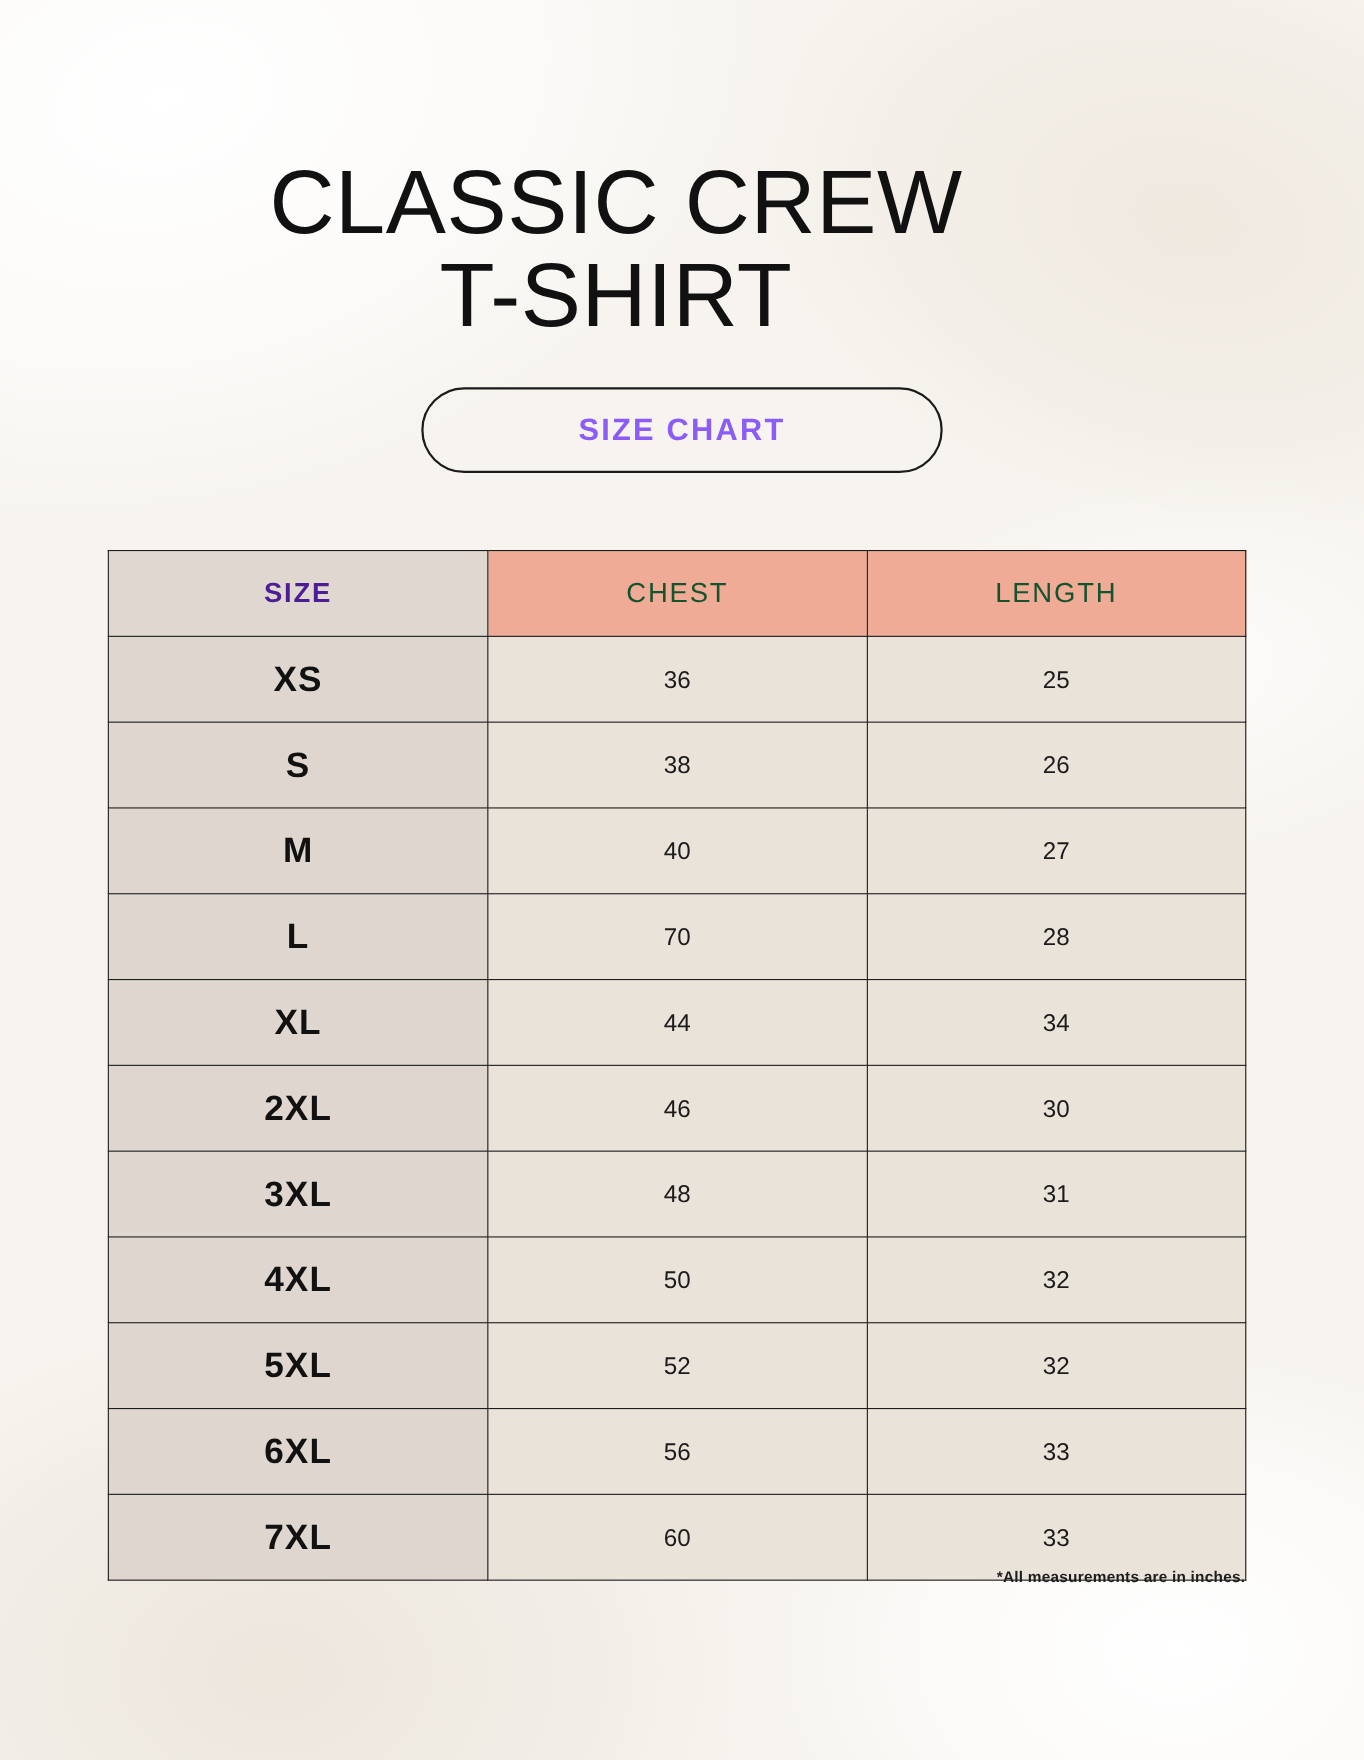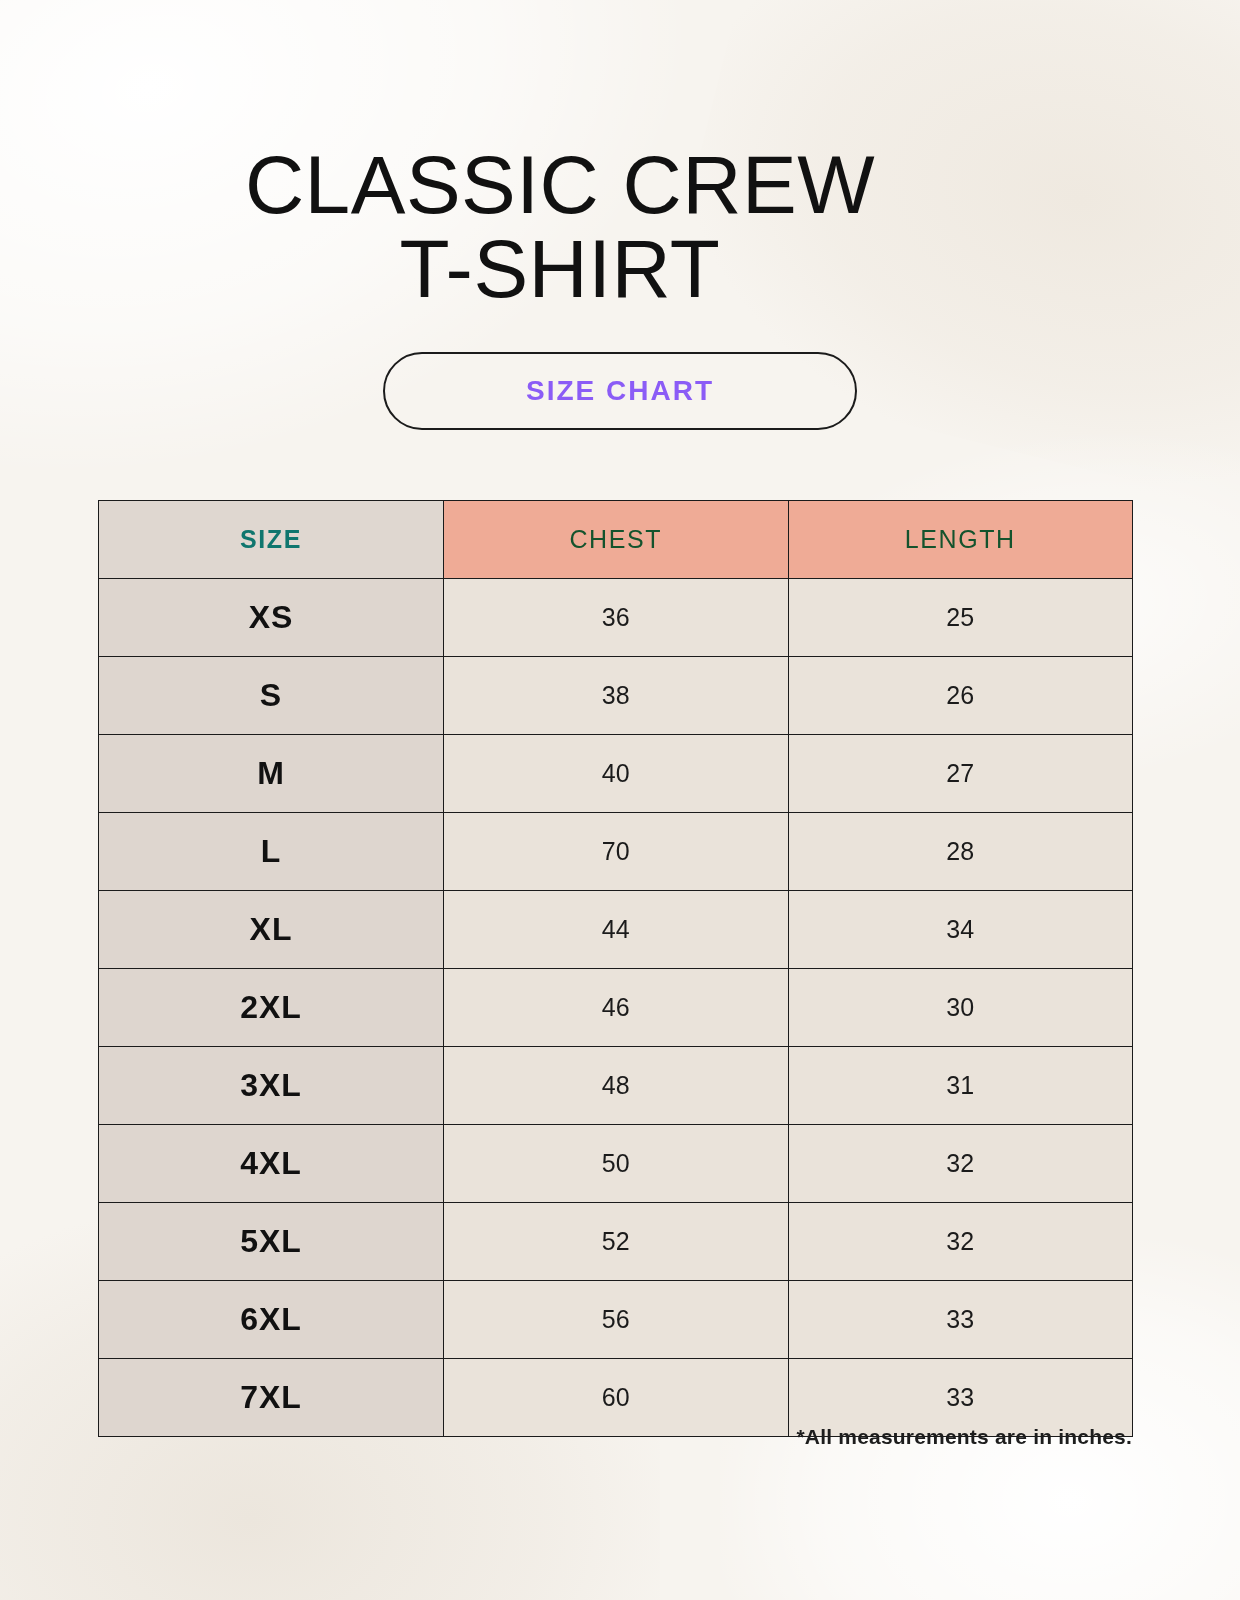--- a/index.html
+++ b/index.html
@@ -110,50 +110,50 @@
     padding: 0;
   }
   col.col-size { width: 345px; }
   col.col-data { width: 344.5px; }
 
   thead th.h-size {
     background: #dfd7d0;
     font-size: 25px;
     font-weight: 700;
     letter-spacing: 1.6px;
-    color: #0f766e;
+    color: #4c1d95;
   }
   thead th.h-measure {
     background: #efab96;
     font-size: 25px;
     font-weight: 400;
     letter-spacing: 1.6px;
     color: #14532d;
   }
   tbody td.c-size {
     background: #ded6cf;
     font-size: 32px;
     font-weight: 700;
     letter-spacing: 1px;
     color: #111111;
   }
   tbody td.c-val {
     background: #eae3da;
-    font-size: 25px;
+    font-size: 22px;
     font-weight: 400;
     color: #1b1b1b;
   }
 
   .footnote {
     position: absolute;
     top: 1425px;
     left: 98px;
     width: 1034px;
     text-align: right;
-    font-size: 21px;
+    font-size: 14px;
     font-weight: 700;
     color: #1d1d1d;
     letter-spacing: 0.2px;
   }
 </style>
 </head>
 <body>
 
 <div class="page">
 

